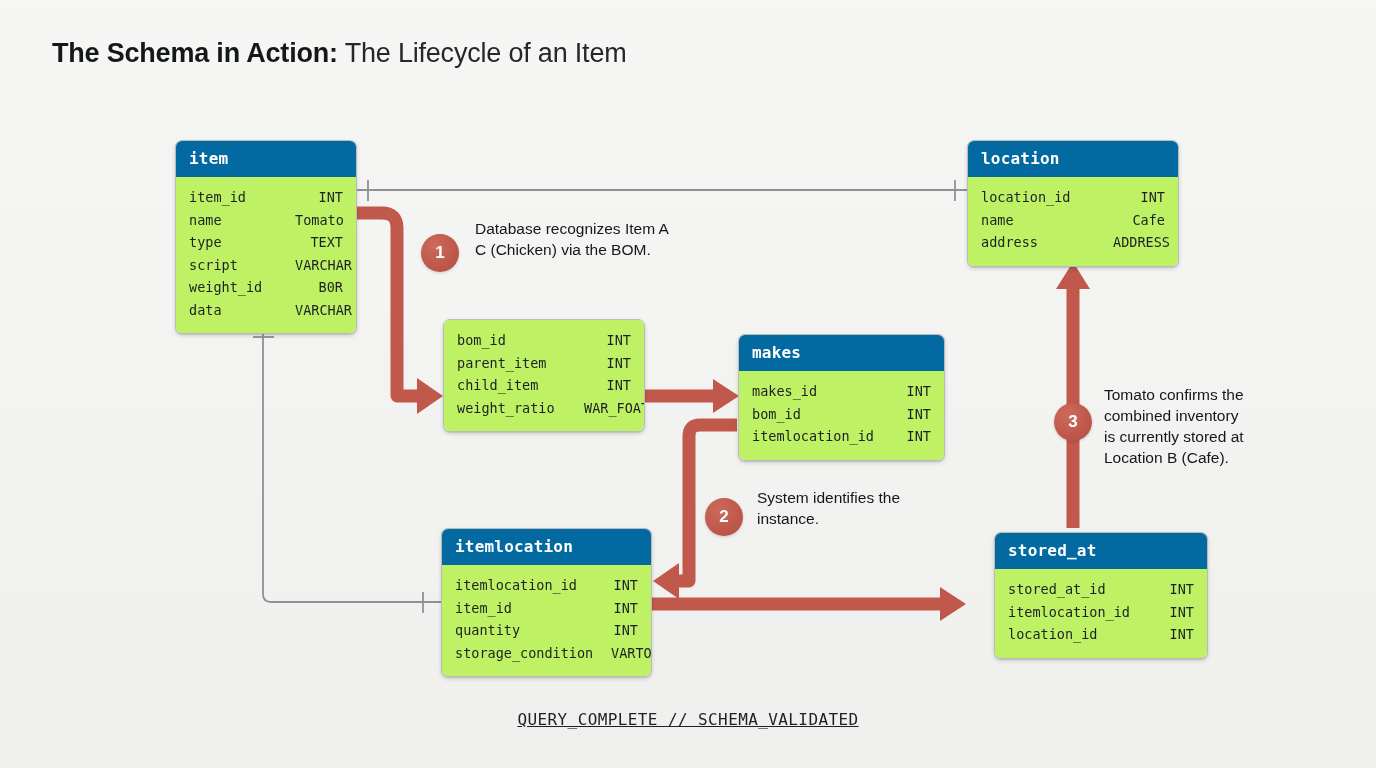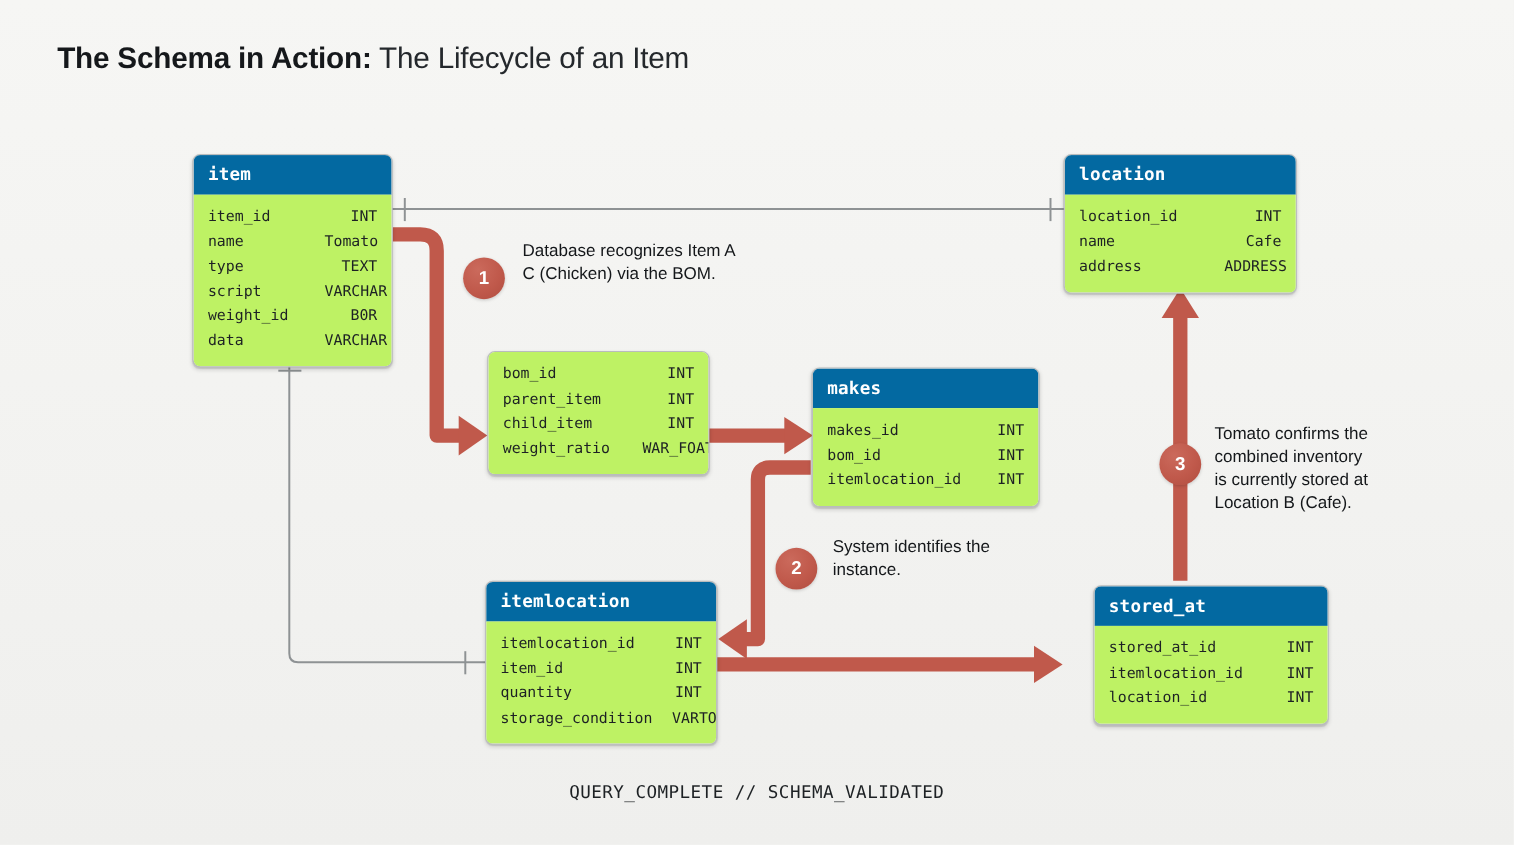--- a/index.html
+++ b/index.html
@@ -109,20 +109,21 @@
   .footer {
     position: absolute;
     left: 0;
     top: 710px;
     width: 1376px;
     text-align: center;
     font-family: "DejaVu Sans Mono", monospace;
     font-size: 16px;
     letter-spacing: 0.4px;
     color: #1d2124;
+    text-decoration: underline;
   }
 </style>
 </head>
 <body>
 
 <div id="stage">
 
   <div class="title">
     <span class="strong">The Schema in Action:</span><span class="light"> The Lifecycle of an Item</span>
   </div>

